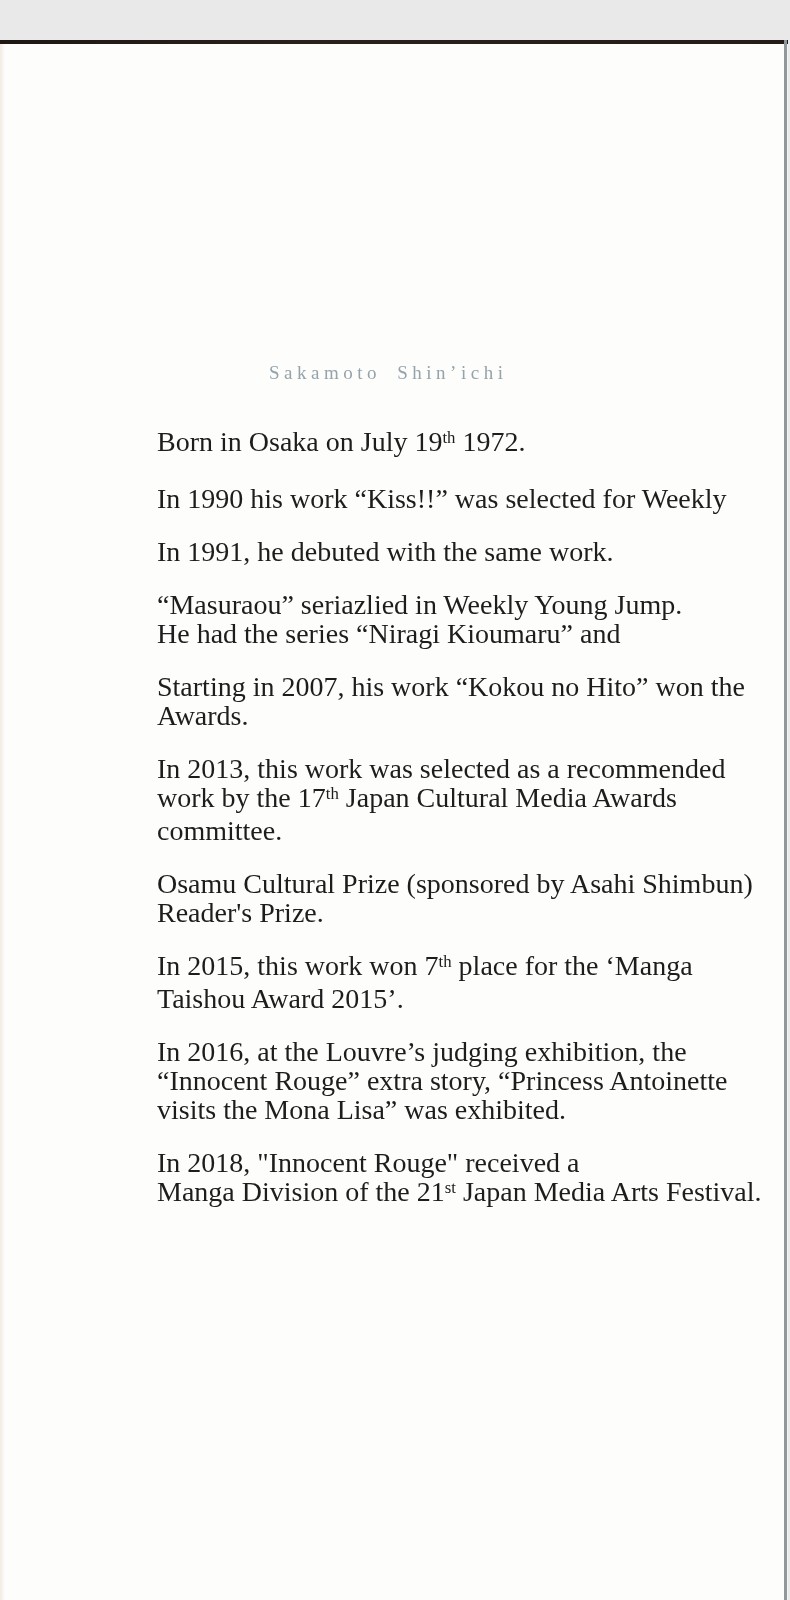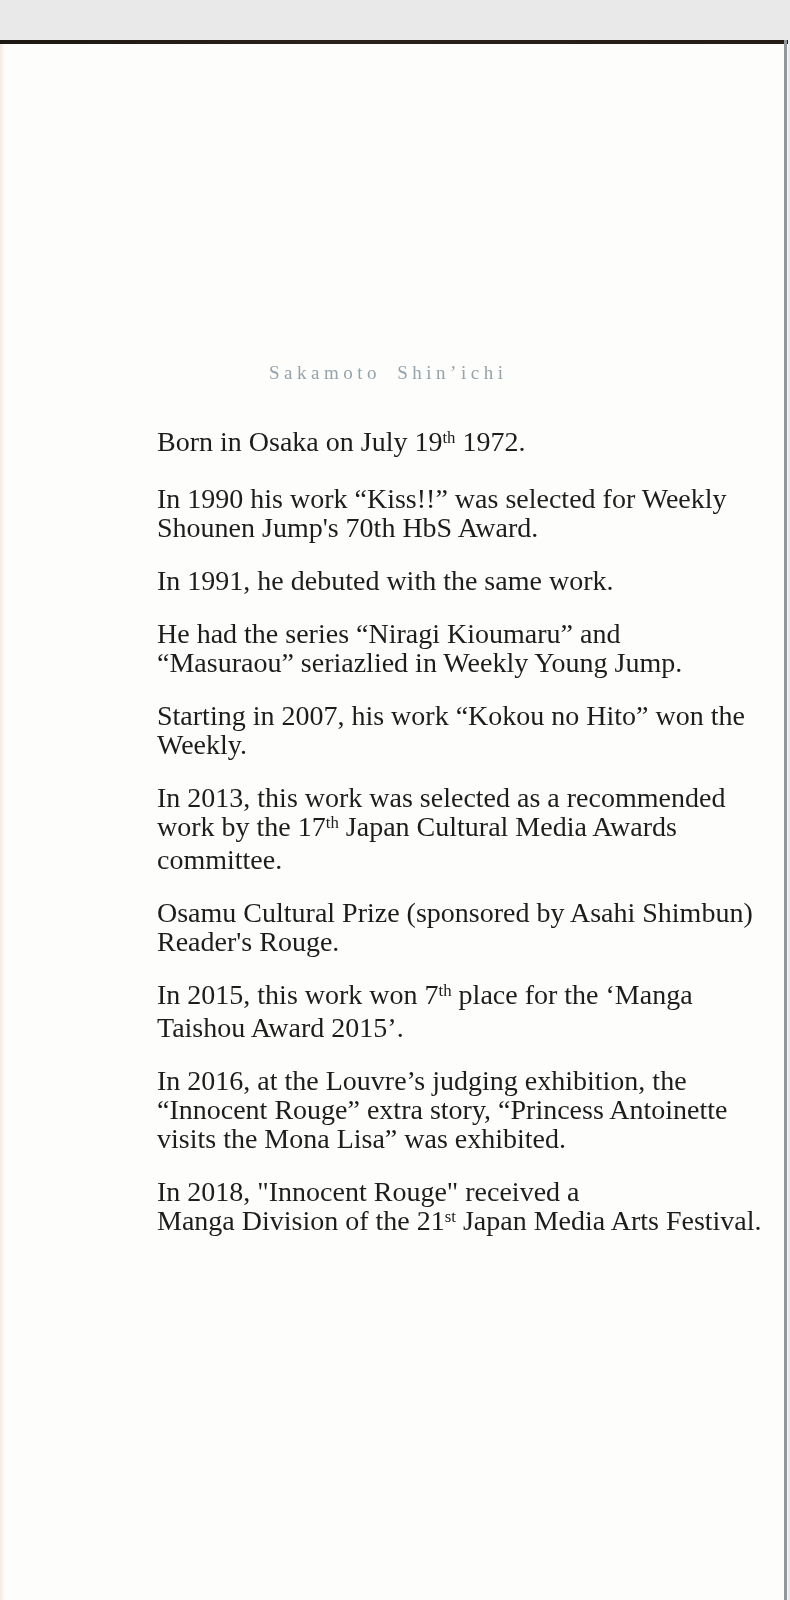--- a/index.html
+++ b/index.html
@@ -82,41 +82,40 @@
   <div class="crease"></div>
 
   <main class="content" style="color: rgb(29, 29, 29);">
     <h1 class="doc-title" style="color: rgb(149, 163, 171);">Sakamoto Shin’ichi</h1>
     <div id="paragraphs">
         <div class="paragraph">
           <div class="line">Born in Osaka on July 19<sup>th</sup> 1972.</div>
         </div>
         <div class="paragraph">
           <div class="line">In 1990 his work “Kiss!!” was selected for Weekly</div>
-          <div class="line">Shounen Jump's 70th HbS Award.</div>
         </div>
         <div class="paragraph">
           <div class="line">In 1991, he debuted with the same work.</div>
         </div>
         <div class="paragraph">
+          <div class="line">“Masuraou” seriazlied in Weekly Young Jump.</div>
           <div class="line">He had the series “Niragi Kioumaru” and</div>
-          <div class="line">“Masuraou” seriazlied in Weekly Young Jump.</div>
         </div>
         <div class="paragraph">
           <div class="line">Starting in 2007, his work “Kokou no Hito” won the</div>
-          <div class="line">Weekly.</div>
+          <div class="line">Awards.</div>
         </div>
         <div class="paragraph">
           <div class="line">In 2013, this work was selected as a recommended</div>
           <div class="line">work by the 17<sup>th</sup> Japan Cultural Media Awards</div>
           <div class="line">committee.</div>
         </div>
         <div class="paragraph">
           <div class="line">Osamu Cultural Prize (sponsored by Asahi Shimbun)</div>
-          <div class="line">Reader's Rouge.</div>
+          <div class="line">Reader's Prize.</div>
         </div>
         <div class="paragraph">
           <div class="line">In 2015, this work won 7<sup>th</sup> place for the ‘Manga</div>
           <div class="line">Taishou Award 2015’.</div>
         </div>
         <div class="paragraph">
           <div class="line">In 2016, at the Louvre’s judging exhibition, the</div>
           <div class="line">“Innocent Rouge” extra story, “Princess Antoinette</div>
           <div class="line">visits the Mona Lisa” was exhibited.</div>
         </div>

